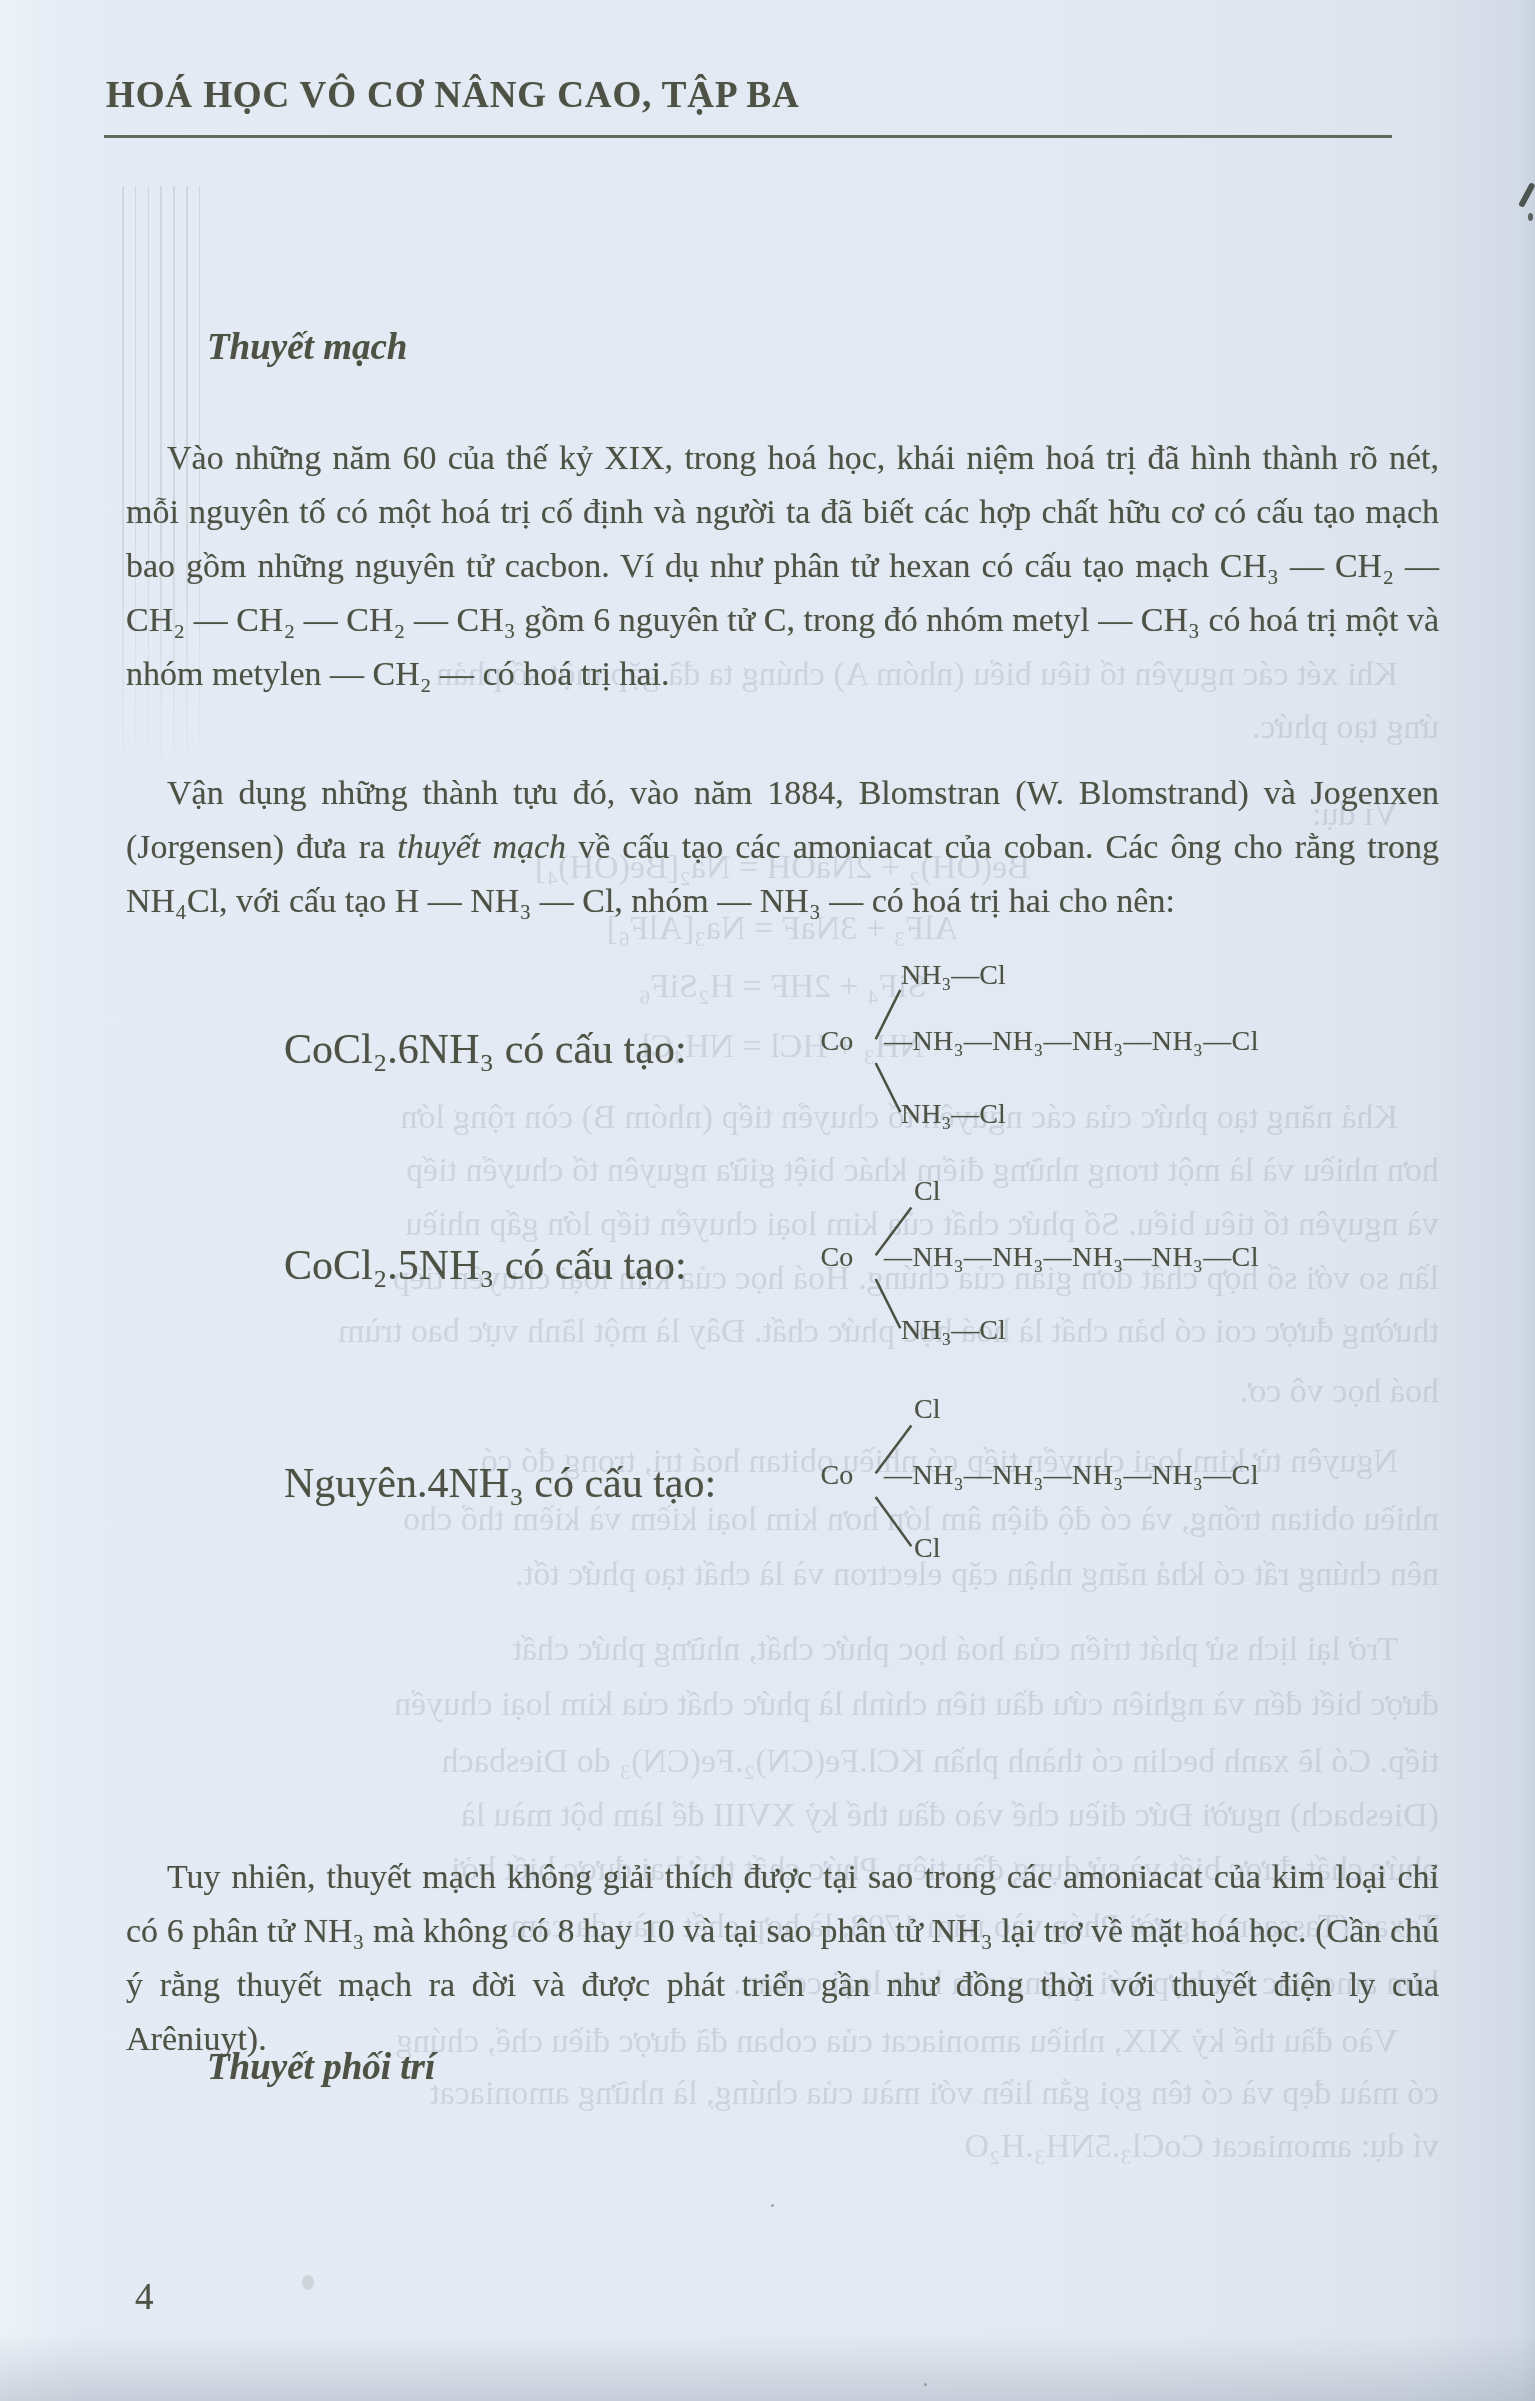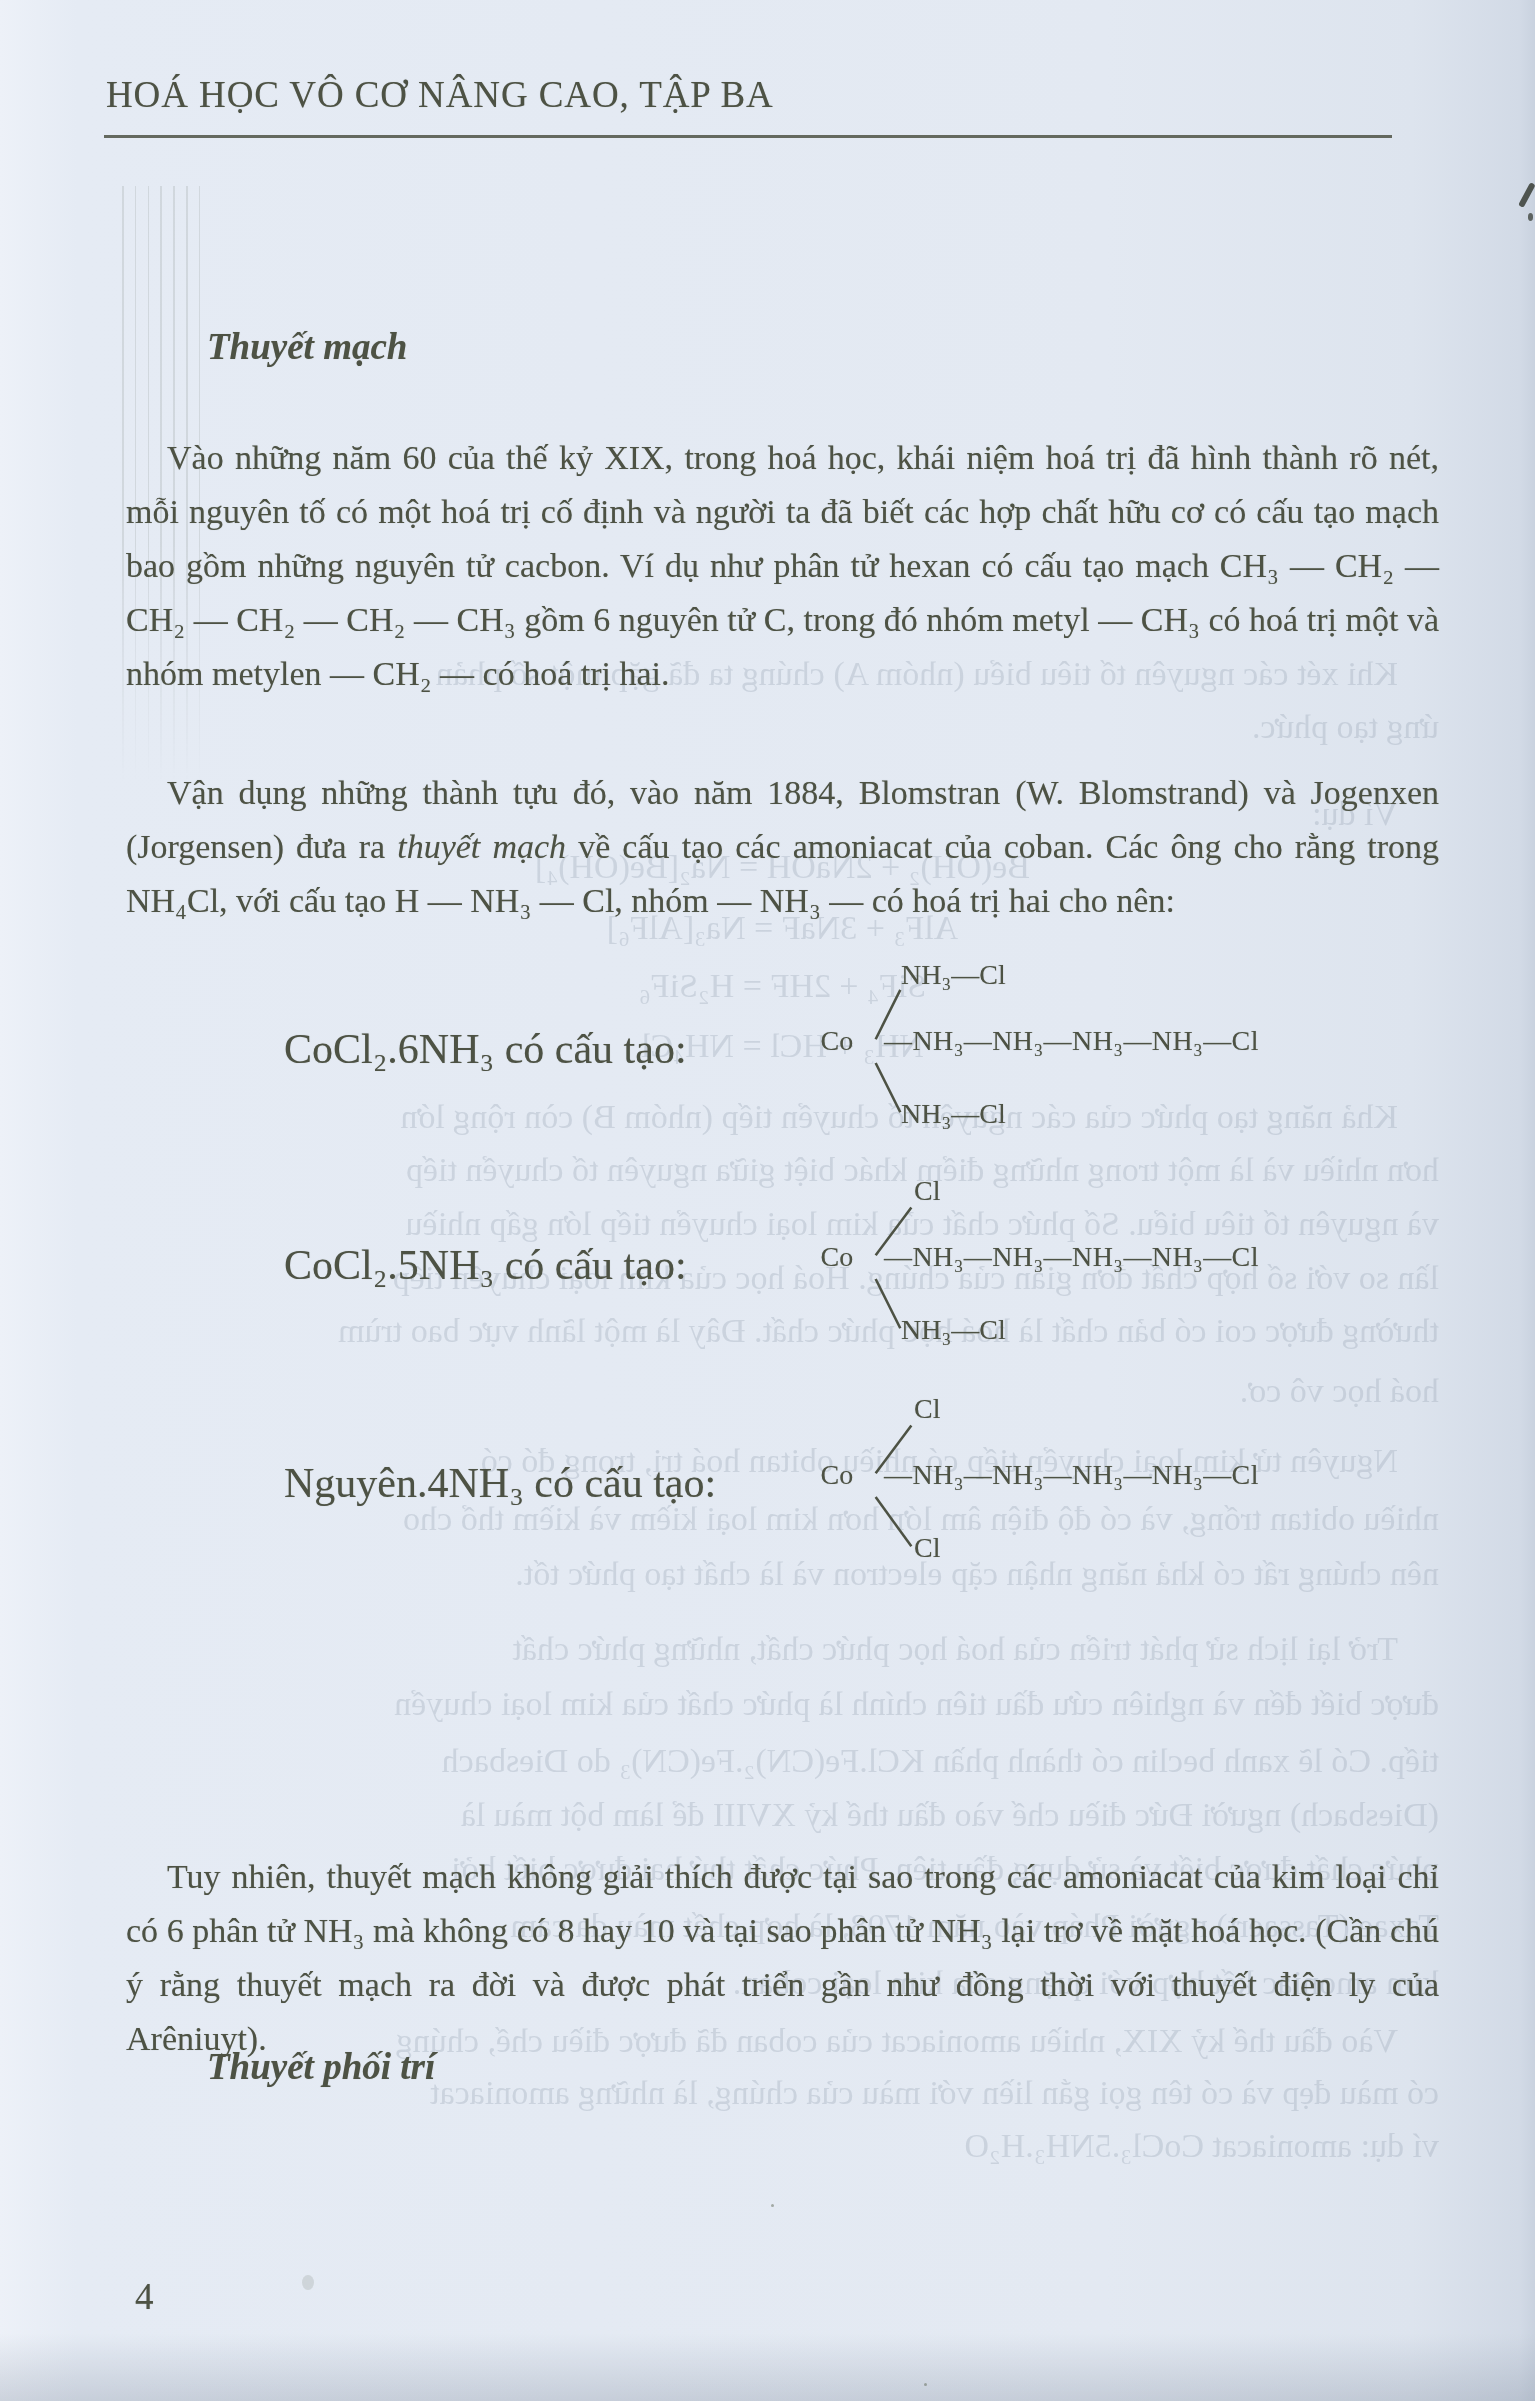--- a/index.html
+++ b/index.html
@@ -12,21 +12,21 @@
     color:var(--ink,#4d5244);
     background:
       linear-gradient(180deg, rgba(0,0,0,0) 97.2%, rgba(120,132,150,.28) 100%),
       linear-gradient(90deg, #edf1f8 0%, #e5ebf4 5%, #e3e9f2 72%, #dde4ee 92%, #d2dae6 99%, #c9d2df 100%),
       #e3e9f2;
   }
   .ink{color:var(--ink,#4d5244); text-shadow:0 0 0.9px rgba(77,82,68,.35);}
   
   .hdr-title{
     position:absolute; left:106px; top:73px;
-    font-size:37px; font-weight:normal; letter-spacing:0.9px;
+    font-size:37px; font-weight:bold; letter-spacing:0.9px;
     white-space:nowrap;
   }
   .hdr-rule{
     position:absolute; left:104px; top:135px; width:1288px; height:3.4px;
     background:var(--ink,#4d5244); opacity:.85;
   }
   
   .para{
     position:absolute; left:126px; width:1313px;
     font-size:34px; line-height:54px; text-align:justify;

